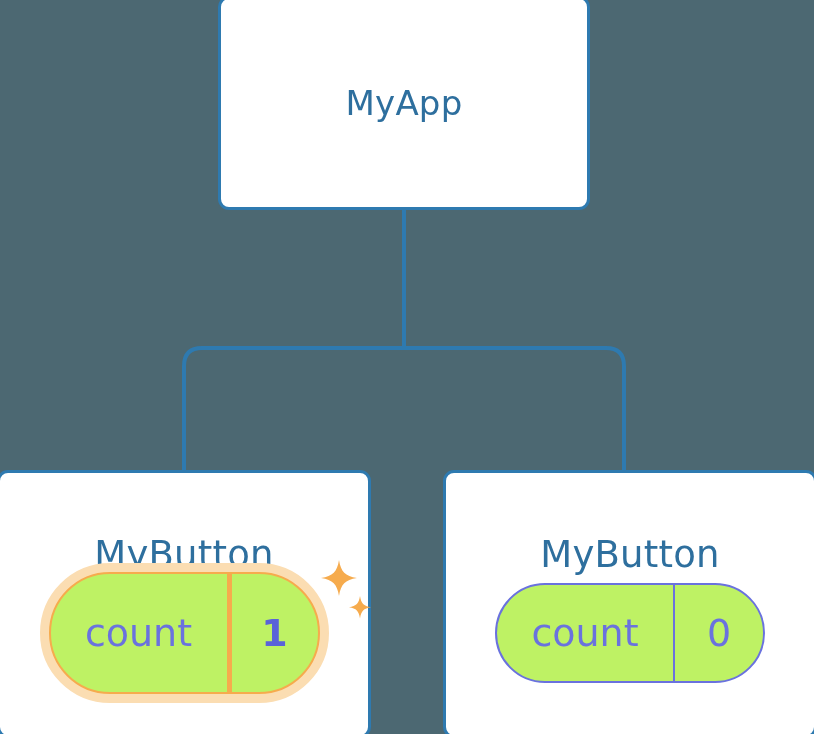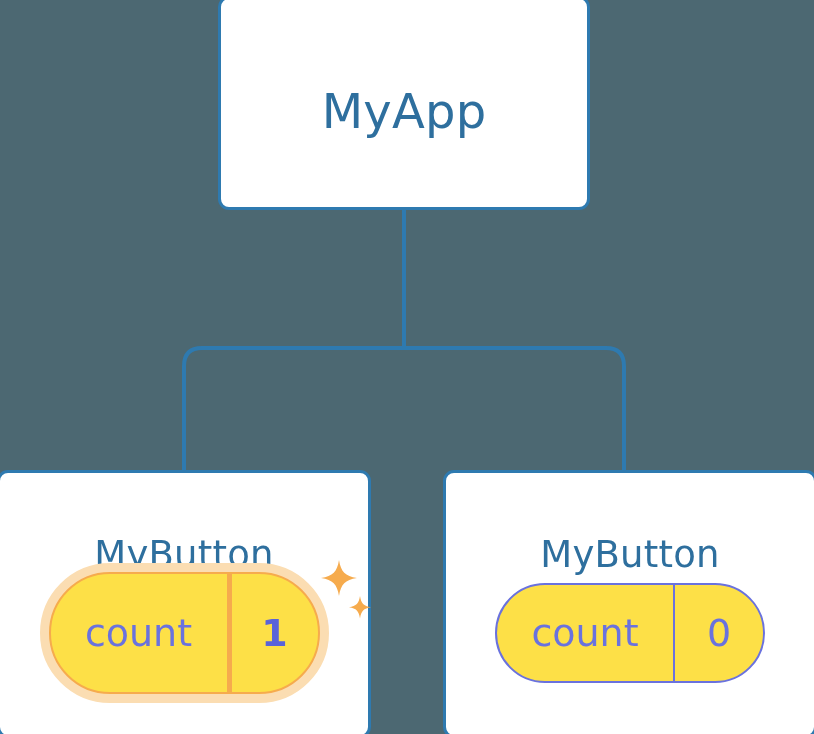--- a/index.html
+++ b/index.html
@@ -55,21 +55,21 @@
 
   
   #card-root {
     left: 218px;
     top: -4px;
     width: 372px;
     height: 214px;
   }
   #card-root .card-title {
     top: 84px;
-    font-size: 48px;
+    font-size: 34px;
   }
 
   
   #card-child-0 {
     left: -3px;
     top: 470px;
     width: 374px;
     height: 268px;
   }
   #card-child-1 {
@@ -90,21 +90,21 @@
     display: flex;
     justify-content: center;
   }
 
   .pill {
     position: relative;
     display: flex;
     align-items: stretch;
     box-sizing: border-box;
     border-radius: 999px;
-    background: #fde047;
+    background: #bef264;
   }
 
   .pill-key, .pill-val {
     display: flex;
     align-items: center;
     justify-content: center;
     box-sizing: border-box;
     white-space: nowrap;
   }
 

